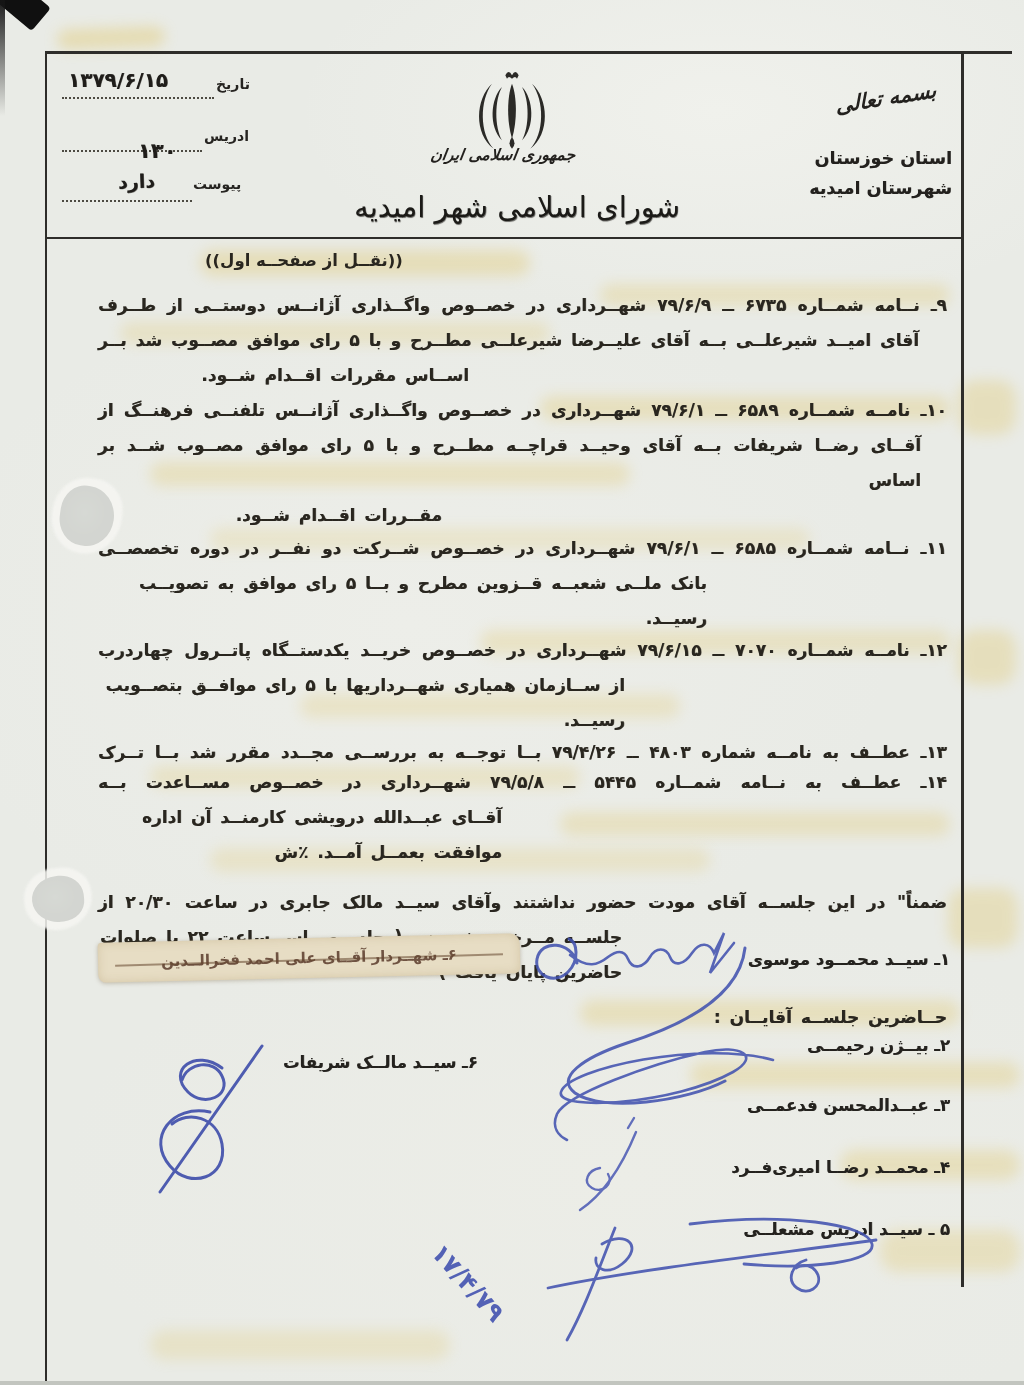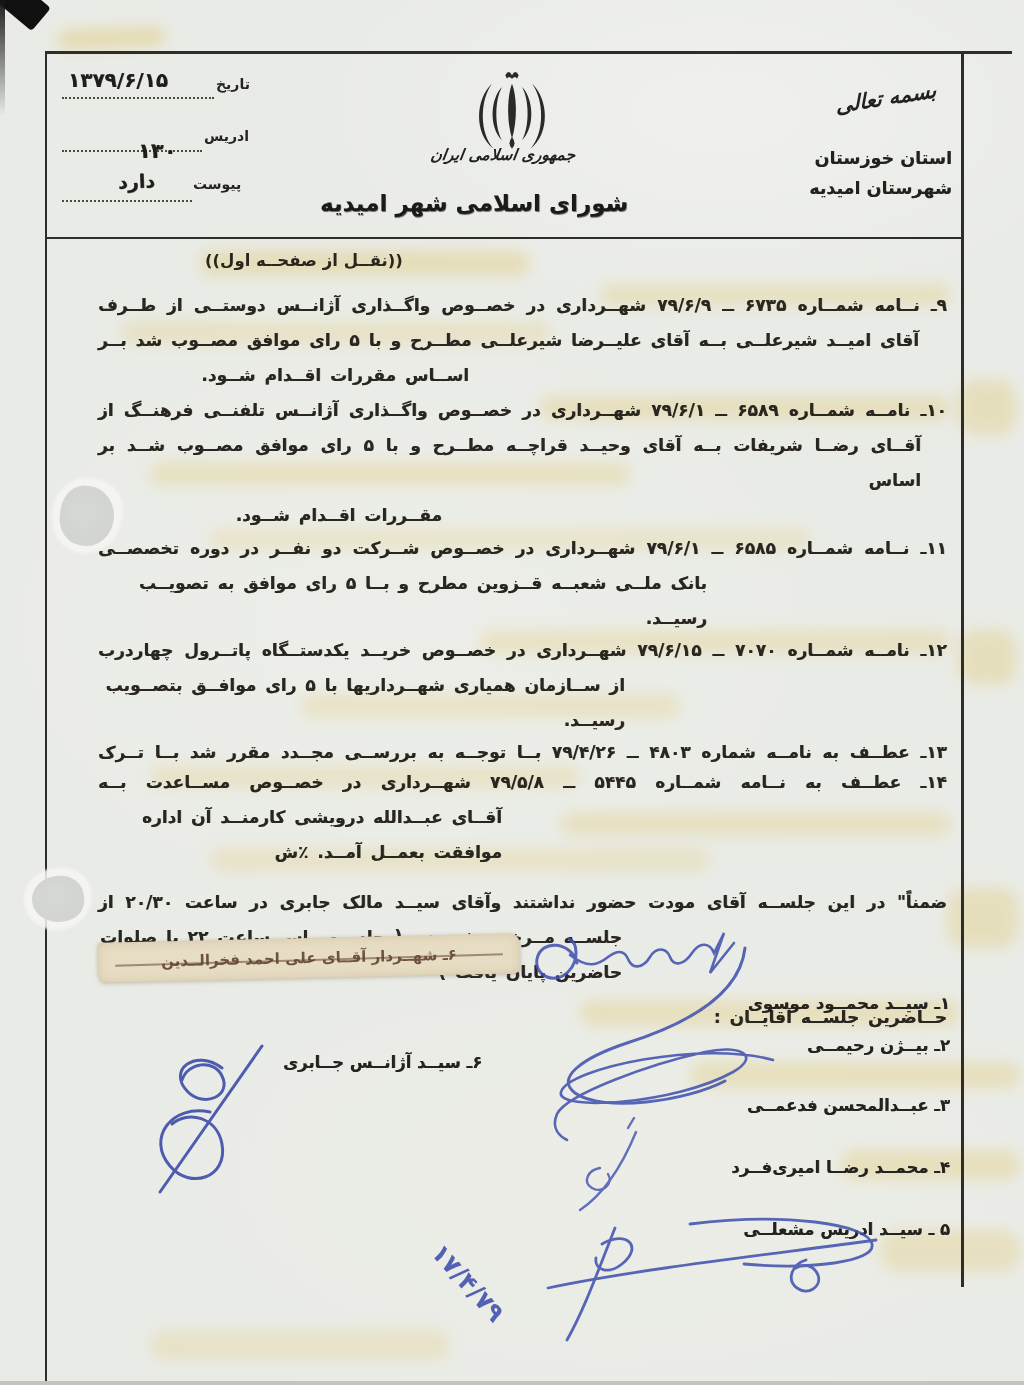--- a/index.html
+++ b/index.html
@@ -12,21 +12,21 @@
   .stain{position:absolute;border-radius:18px;background:#dfc35e;filter:blur(7px);pointer-events:none;}
   
   .line{position:absolute;background:#2e2d2a;}
   
   .hdr-label{position:absolute;font-weight:bold;font-size:14px;color:#262421;direction:rtl;}
   .hdr-value{position:absolute;font-weight:bold;color:#1f1d1a;direction:rtl;text-shadow:0.5px 0.4px 0.6px rgba(30,28,24,.6);}
   .dots{position:absolute;border-bottom:2px dotted #4c4a42;height:0;}
   .bismillah{position:absolute;left:826px;top:86px;width:120px;text-align:center;font-size:21px;font-weight:bold;font-style:italic;color:#23211e;transform:rotate(-9deg) skewX(-6deg);letter-spacing:-1px;}
   .region{position:absolute;right:72px;font-weight:bold;font-size:17.5px;color:#23211e;direction:rtl;text-align:right;text-shadow:0.4px 0.3px 0.5px rgba(30,28,24,.55);}
   .emblem-caption{position:absolute;left:408px;top:146px;width:190px;text-align:center;font-size:15.5px;font-weight:bold;font-style:italic;color:#23211e;transform:skewX(-8deg);}
-  .council-title{position:absolute;left:320px;top:190px;width:360px;text-align:left;font-size:23px;font-weight:bold;color:#1b1a17;direction:rtl;letter-spacing:.5px;text-shadow:0.6px 0.5px 0.7px rgba(25,24,20,.6);}
+  .council-title{position:absolute;left:320px;top:190px;width:360px;text-align:right;font-size:29px;font-weight:normal;color:#1b1a17;direction:rtl;letter-spacing:.5px;text-shadow:0.6px 0.5px 0.7px rgba(25,24,20,.6);}
   
   .body-col{position:absolute;left:98px;top:248px;width:849px;direction:rtl;font-weight:bold;font-size:17px;color:#29261f;word-spacing:3px;text-shadow:0.45px 0.35px 0.55px rgba(40,35,28,.6);}
   .bline{line-height:35px;min-height:35px;text-align:right;}
   .bline.just{text-align:justify;text-align-last:justify;}
   .cont-note{position:absolute;left:205px;top:251px;font-weight:bold;font-size:16.5px;color:#29261f;direction:rtl;}
   
   .attendee{position:absolute;right:74px;direction:rtl;font-weight:bold;font-size:16.5px;color:#24221e;text-align:right;text-shadow:0.4px 0.3px 0.5px rgba(35,32,26,.6);}
   .struck-strip{position:absolute;left:98px;top:938px;width:422px;height:40px;background:#e7ddc4;transform:rotate(-1.3deg);
       border-radius:4px 10px 6px 8px;box-shadow:0 1px 4px rgba(110,90,55,.35), inset 0 0 10px rgba(160,130,80,.25);
       display:flex;align-items:center;justify-content:center;}
@@ -121,32 +121,32 @@
       <div class="bline" style="padding-right: 322px;">از ســازمان همیاری شهــرداریها با ۵ رای موافــق بتصــویب رسیــد.</div>
       <div class="bline just" style="padding-right: 0px; margin-top: -3px;">۱۳ـ عطــف به نامــه شماره ۴۸۰۳ ــ ۷۹/۴/۲۶ بــا توجــه به بررســی مجــدد مقرر شد بــا تــرک</div>
       <div class="bline just" style="padding-right: 0px; margin-top: -5px;">۱۴ـ عطــف به نــامه شمــاره ۵۴۴۵ ــ ۷۹/۵/۸    شهــرداری در خصــوص مســاعدت بــه</div>
       <div class="bline" style="padding-right: 445px;">آقــای عبــدالله درویشی کارمنــد آن اداره موافقت بعمــل آمــد. ٪ش</div>
       <div class="bline just" style="padding-right: 0px; margin-top: 15px;">ضمناً" در این جلســه آقای مودت حضور نداشتند وآقای سیــد مالک جابری در ساعت ۲۰/۳۰ از</div>
       <div class="bline" style="padding-right: 325px;">جلســه مــرخص شـــدند. ( جلســه راس ساعت ۲۲ با صلوات حاضرین پایان یافت )</div>
       <div class="bline" style="padding-right: 0px; margin-top: 10px;">حــاضرین جلســه آقایــان :</div>
     </div>
 
   <div id="attendee-list">
-      <div class="attendee" style="top: 994px; margin-left: 31px;">۱ـ سیــد محمــود موسوی</div>
+      <div class="attendee" style="top: 950px; margin-left: 31px;">۱ـ سیــد محمــود موسوی</div>
       <div class="attendee" style="top: 1036px;">۲ـ بیــژن رحیمــی</div>
       <div class="attendee" style="top: 1096px;">۳ـ عبــدالمحسن فدعمــی</div>
       <div class="attendee" style="top: 1158px;">۴ـ محمــد رضــا امیری‌فــرد</div>
       <div class="attendee" style="top: 1220px;">۵ ـ سیــد ادریس مشعلــی</div>
     </div>
 
   <div class="struck-strip">
     <span class="sname">۶ـ شهــردار آقــای علی احمد فخرالــدین</span>
   </div>
 
-  <div class="attendee-six">۶ـ سیــد آژانــس جــابری</div>
+  <div class="attendee-six">۶ـ سیــد مالــک شریفات</div>
 
   <div class="hole h1"></div>
   <div class="hole h2"></div>
 
   <svg class="ink-svg" width="1024" height="1385" viewBox="0 0 1024 1385">
     <g fill="none" stroke="#4353b0" stroke-width="3" stroke-linecap="round" opacity="0.88">
       <path d="M577,963 c-6,-22 -36,-24 -40,-4 c-3,17 18,26 31,13 c12,-12 9,-30 1,-33"></path>
       <path d="M570,955 c18,14 28,10 38,2 c8,-6 16,-8 20,2 c5,12 16,8 22,-2 c6,-10 16,-10 20,0 c4,10 14,8 22,-4 c8,-12 18,-10 22,0 l10,-20 l-14,40 l24,-30" stroke-width="2.6"></path>
       <path d="M745,948 c-5,45 -55,75 -118,95 c-45,15 -72,35 -52,50 c28,20 112,8 150,-12"></path>
       <path d="M773,1060 c-70,-20 -205,8 -212,32 c-6,20 115,12 172,-20 c28,-16 8,-28 -28,-20 c-55,12 -138,42 -148,62 c-6,14 2,22 10,26" stroke-width="2.6"></path>

